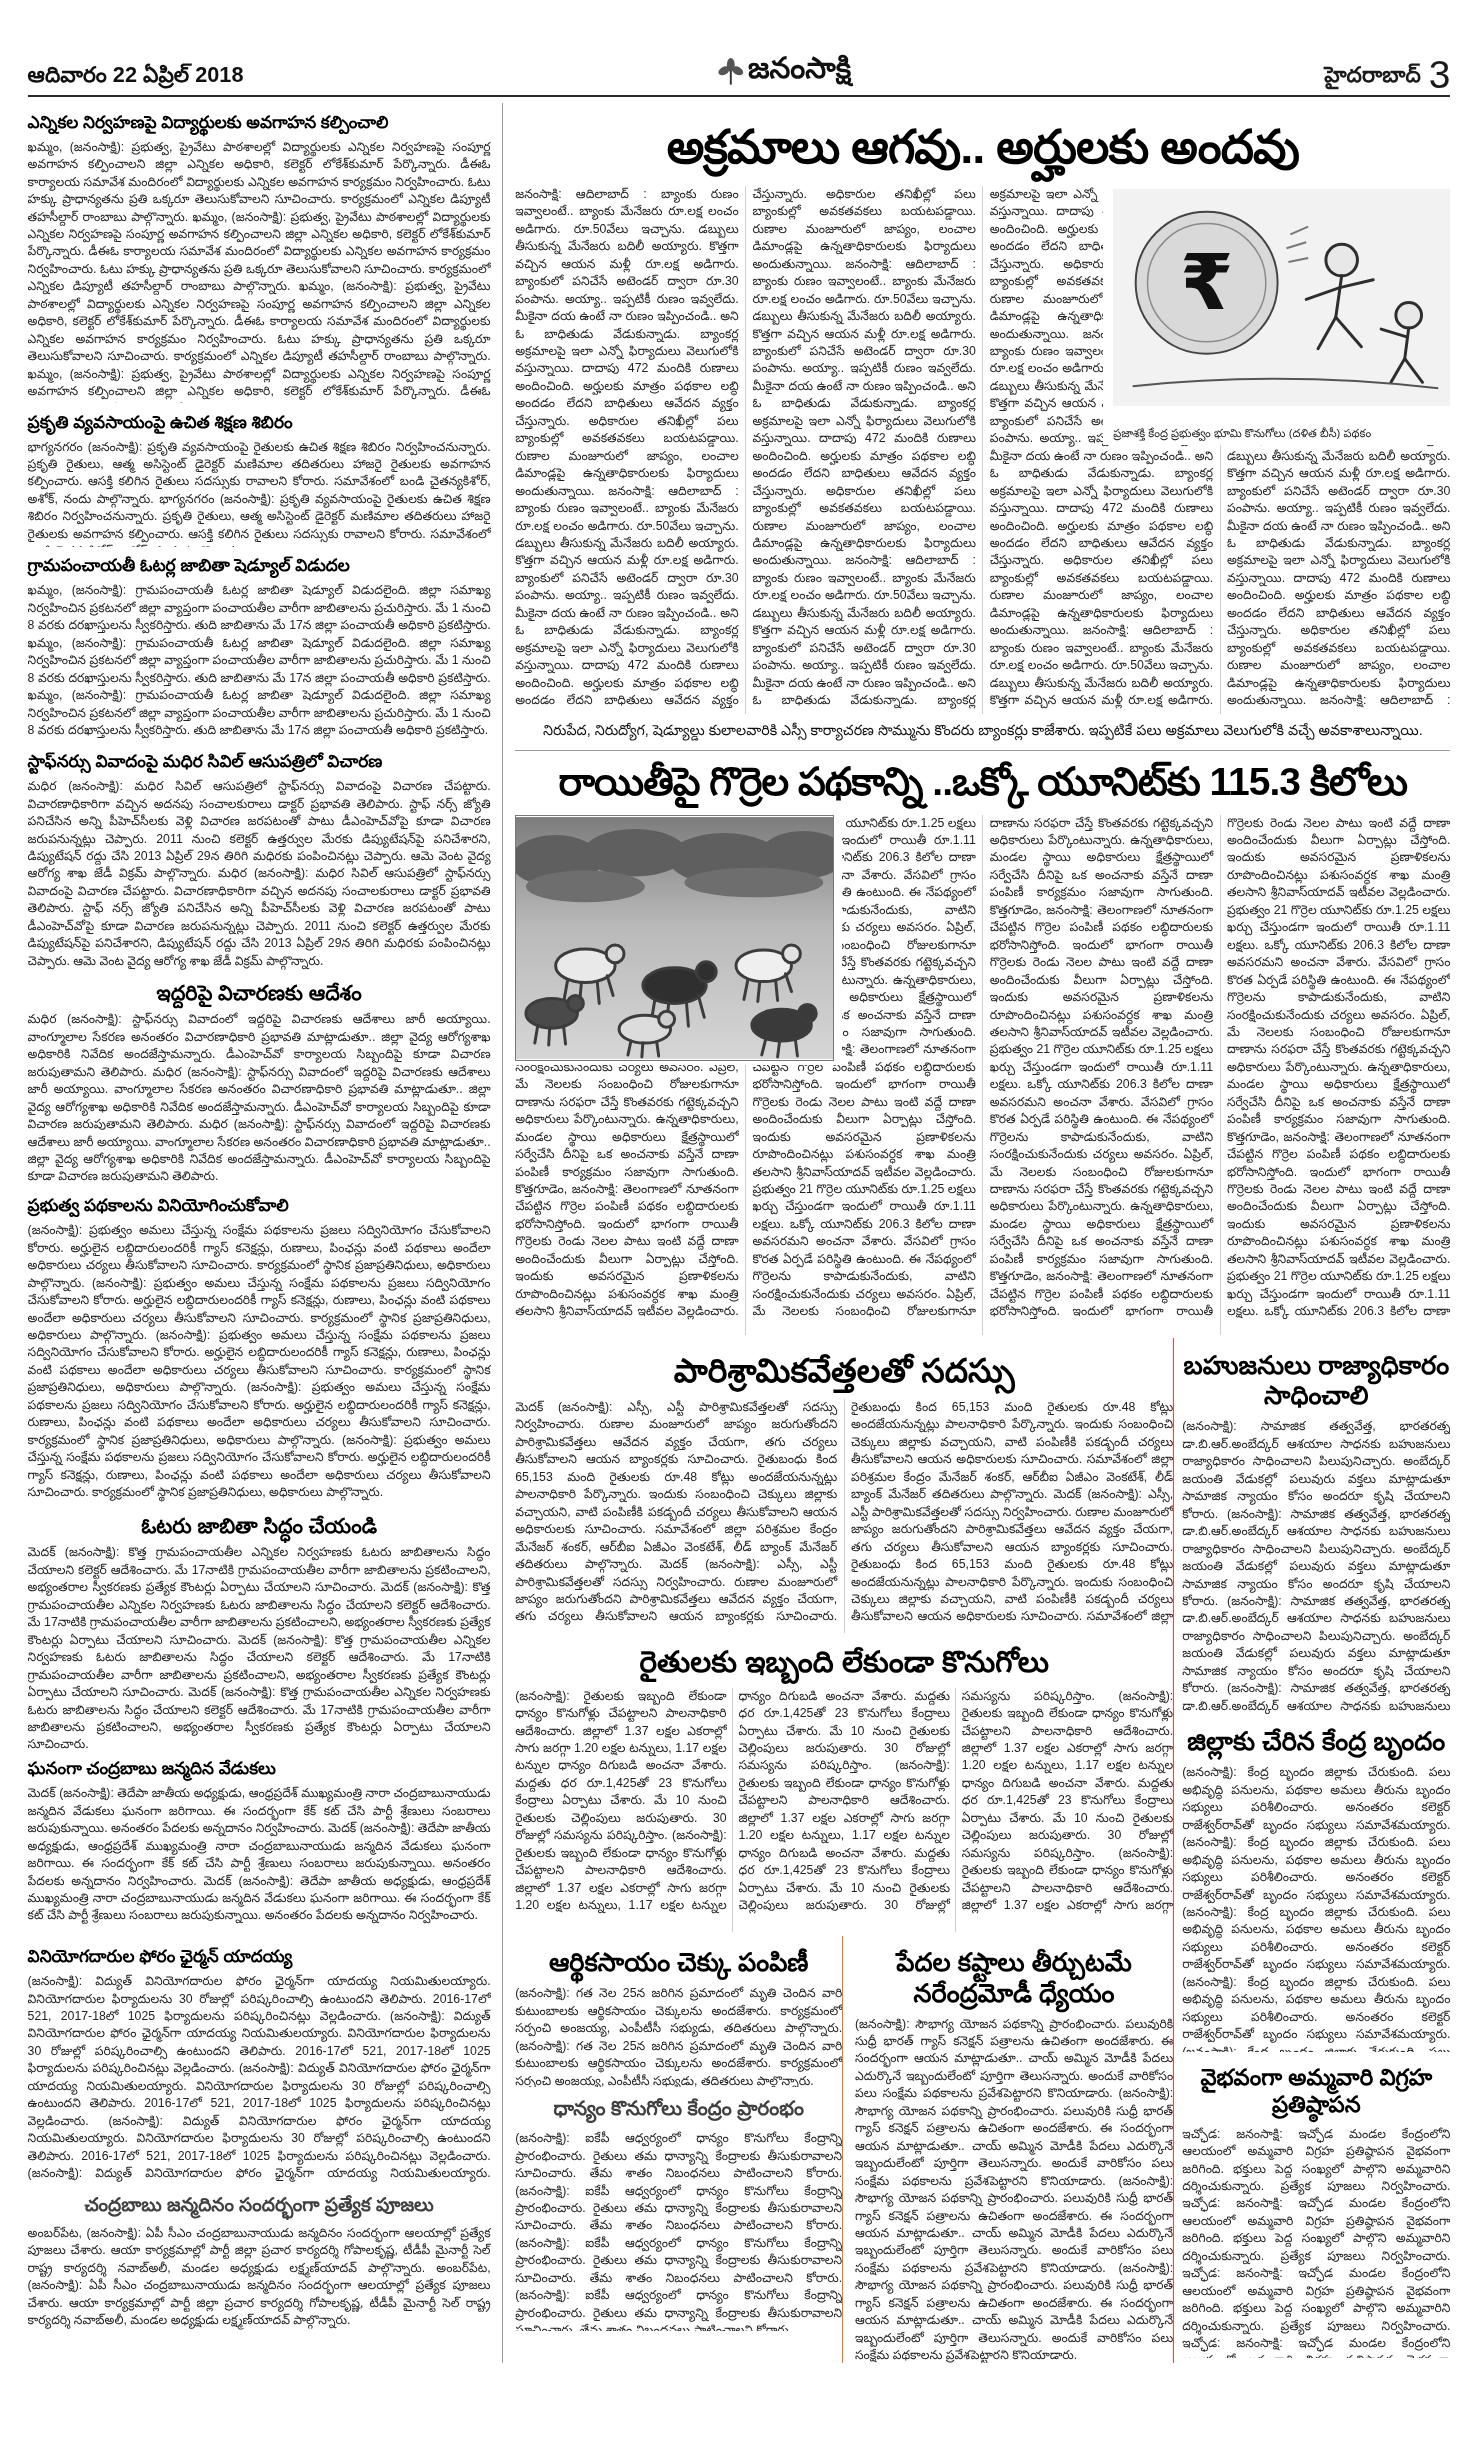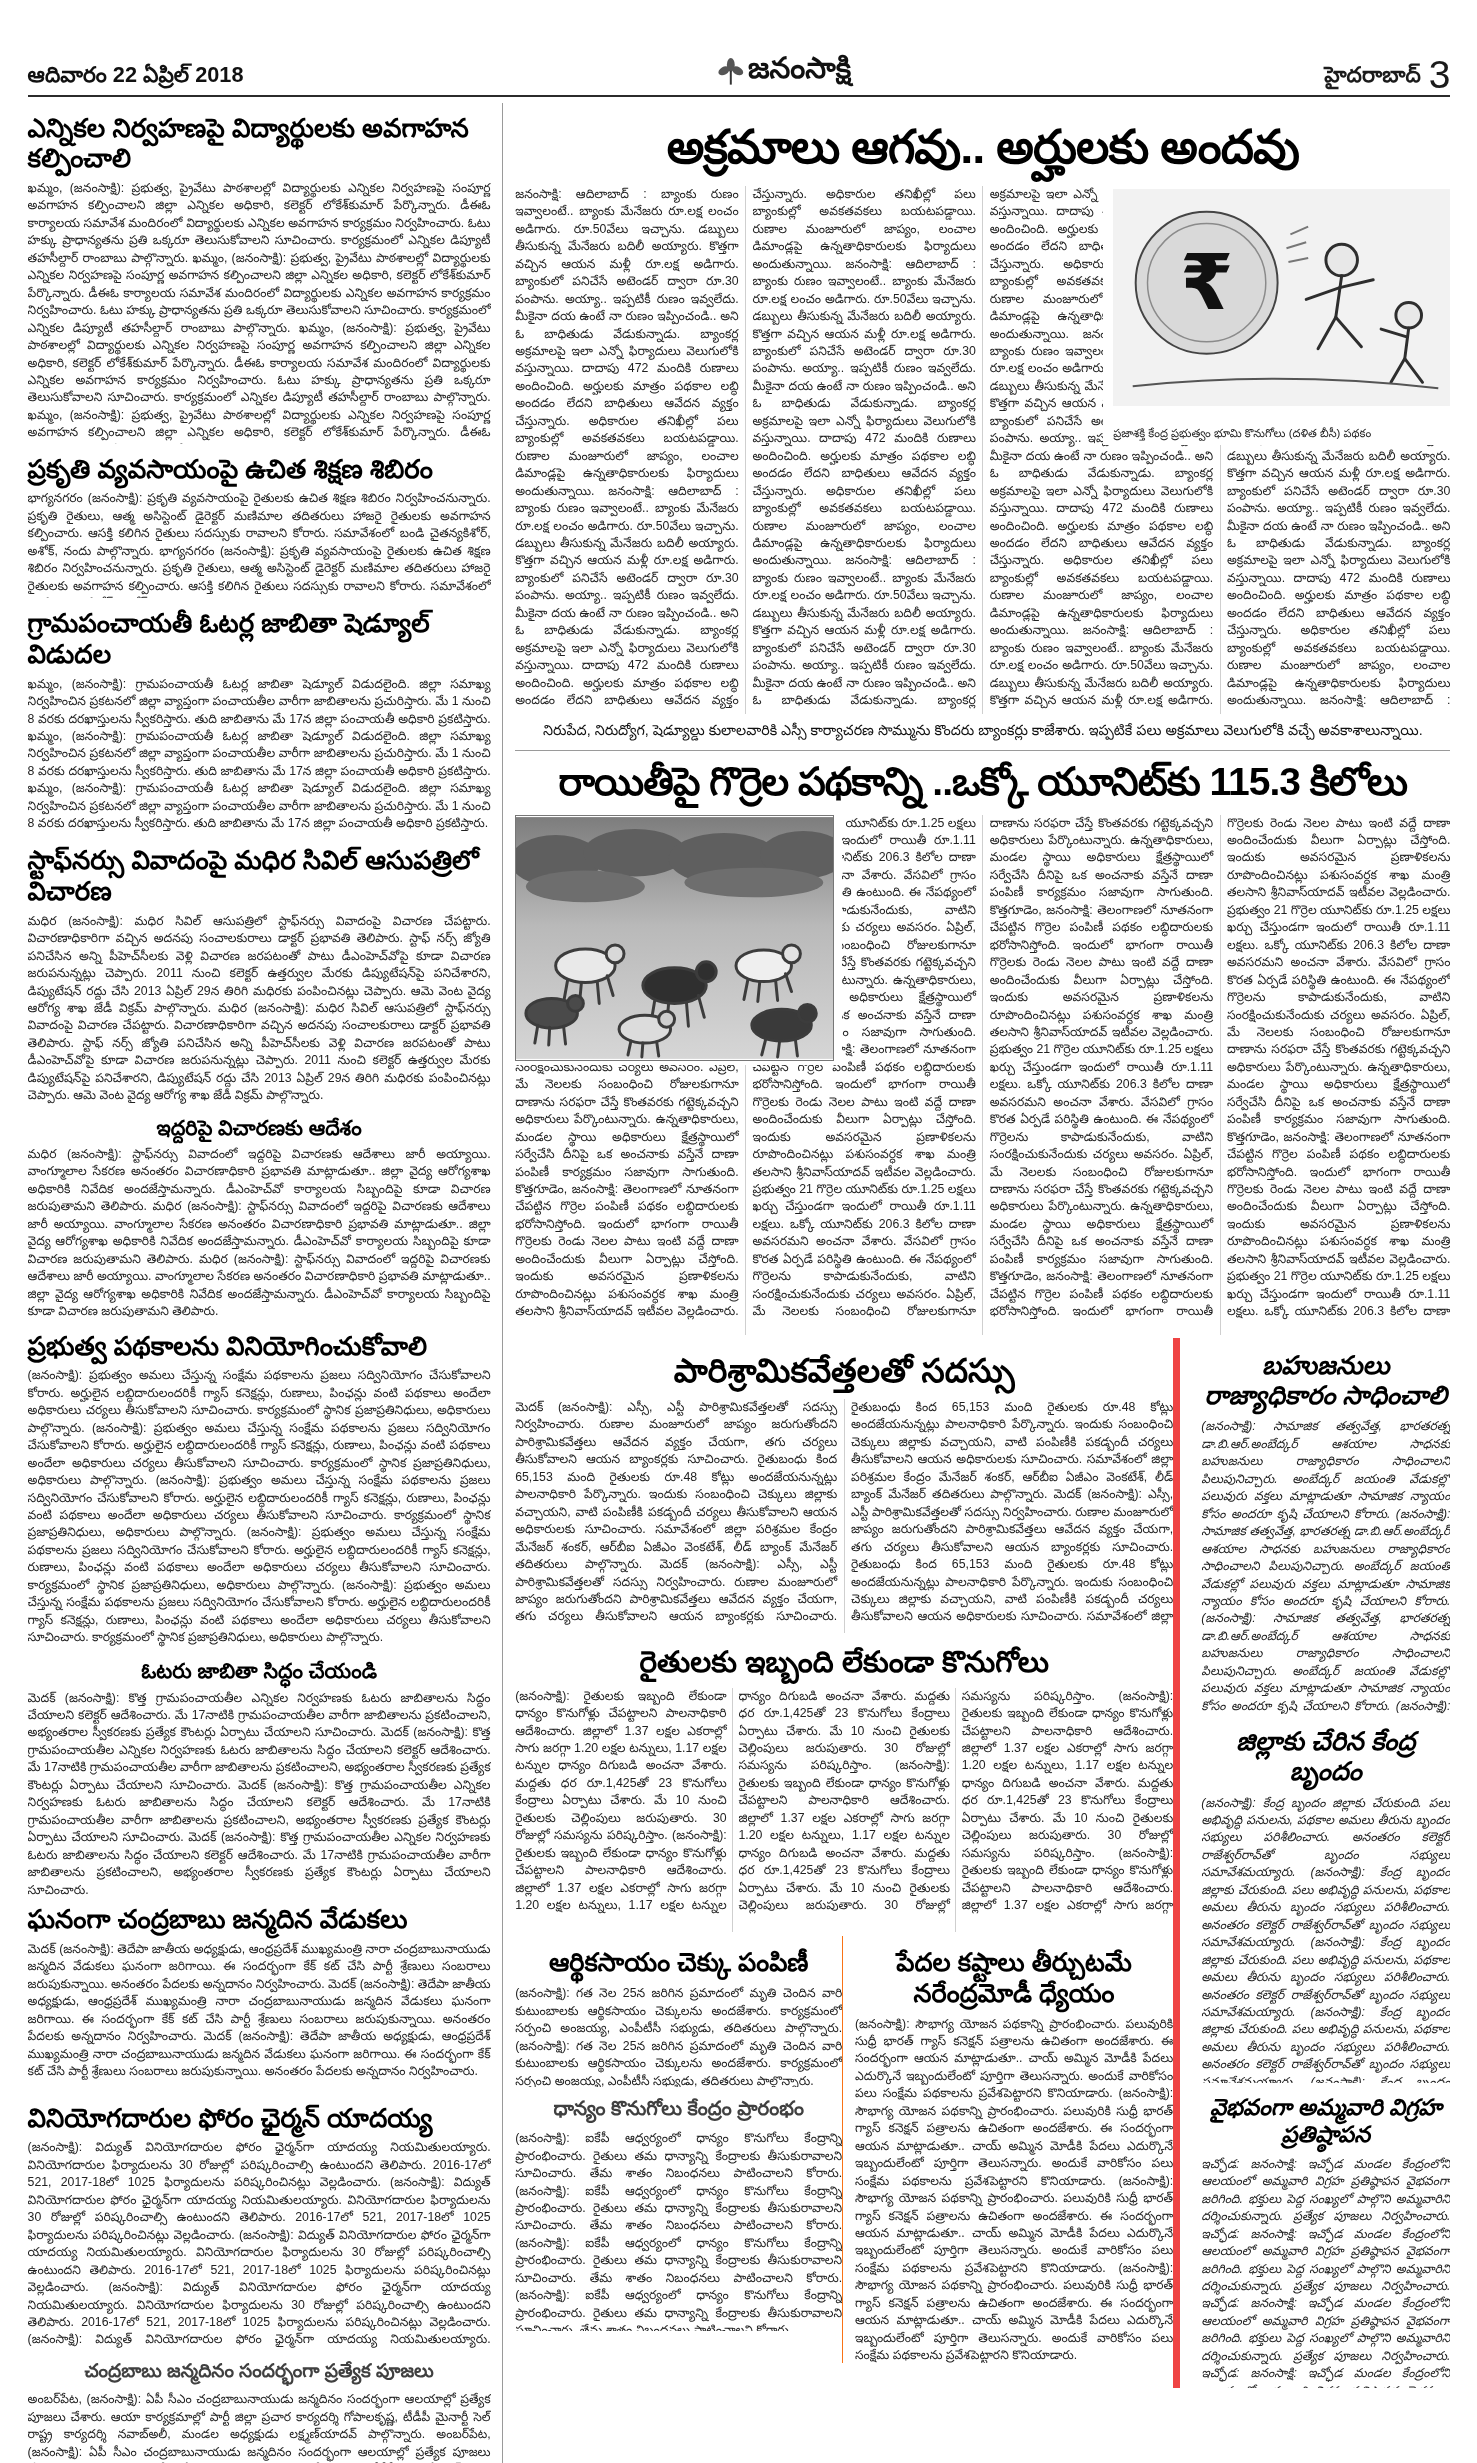--- a/index.html
+++ b/index.html
@@ -19,41 +19,41 @@
   
   .cols{display:flex;margin-top:5.9px;}
   .left-rail{width:463px;flex:0 0 463px;border-right:1px solid #9a9a9a;padding-right:11.8px;}
   .main-area{flex:1;padding-left:11.8px;min-width:0;}
   
   .bodytext{font-size:12.3px;line-height:1.42;text-align:justify;color:#222;overflow:hidden;}
   .mcol2{columns:2;column-gap:13.8px;column-rule:1px solid #cfcfcf;}
   .mcol3{columns:3;column-gap:11.8px;column-rule:1px solid #cfcfcf;}
   .mcol4{columns:4;column-gap:13.8px;column-rule:1px solid #cfcfcf;}
   .hl{color:#000;font-weight:800;line-height:1.18;margin:9.9px 0 5.9px 0;}
-  .hl.sm{font-size:26px;}
+  .hl.sm{font-size:17px;}
   .hl.sm-c{font-size:20.7px;text-align:center;}
   .hl.xl{font-size:47px;text-align:center;margin:15.8px 0 11.8px 0;letter-spacing:-1px;}
   .hl.lg{font-size:39px;text-align:center;margin:7.9px 0 9.9px 0;letter-spacing:-1px;}
   .hl.md{font-size:33px;text-align:center;margin:13.8px 0 7.9px 0;}
   .hl.md2{font-size:29.6px;text-align:center;margin:11.8px 0 7.9px 0;}
   .hl.rr{font-size:25.6px;text-align:center;margin:11.8px 0 7.9px 0;}
   .subhl{font-size:18.7px;font-weight:bold;text-align:center;margin:9.9px 0 4.9px 0;color:#404040;}
   .standfirst{font-size:14.3px;color:#111;text-align:center;margin:7.9px 0 3.9px 0;}
   .rule{border:none;border-top:1px solid #9a9a9a;margin:7.9px 0;}
   
   .relwrap{position:relative;overflow:hidden;}
   .cartoon-box{position:absolute;top:0;right:0;width:347px;background:#fff;padding:0 0 3.9px 9.9px;box-sizing:border-box;}
   .cartoon-box svg{display:block;width:100%;height:223px;}
   .caption{font-size:11.3px;line-height:1.3;color:#222;margin-top:17px;}
   .photo-box{position:absolute;top:0;left:0;width:327px;background:#fff;padding:0 9.9px 4.9px 0;box-sizing:border-box;}
   .photo-box svg{display:block;width:100%;height:244px;border:1px solid #777;}
   
   .bottom{display:flex;margin-top:3.9px;}
   .mid{width:658px;flex:0 0 658px;min-width:0;}
-  .right-rail{flex:1;border-left:7px solid #ef4444;padding-left:21px;min-width:0;font-style:italic;}
+  .right-rail{flex:1;border-left:1px solid #ef4444;padding-left:8px;min-width:0;}
   .brow{display:flex;margin-top:3.9px;}
   .b1{width:327px;flex:0 0 327px;}
   .b2{flex:1;border-left:1px solid #f97316;padding-left:11.8px;min-width:0;}
 </style>
 </head>
 <body>
 
 <div class="page">
 
   <div class="hdr">

